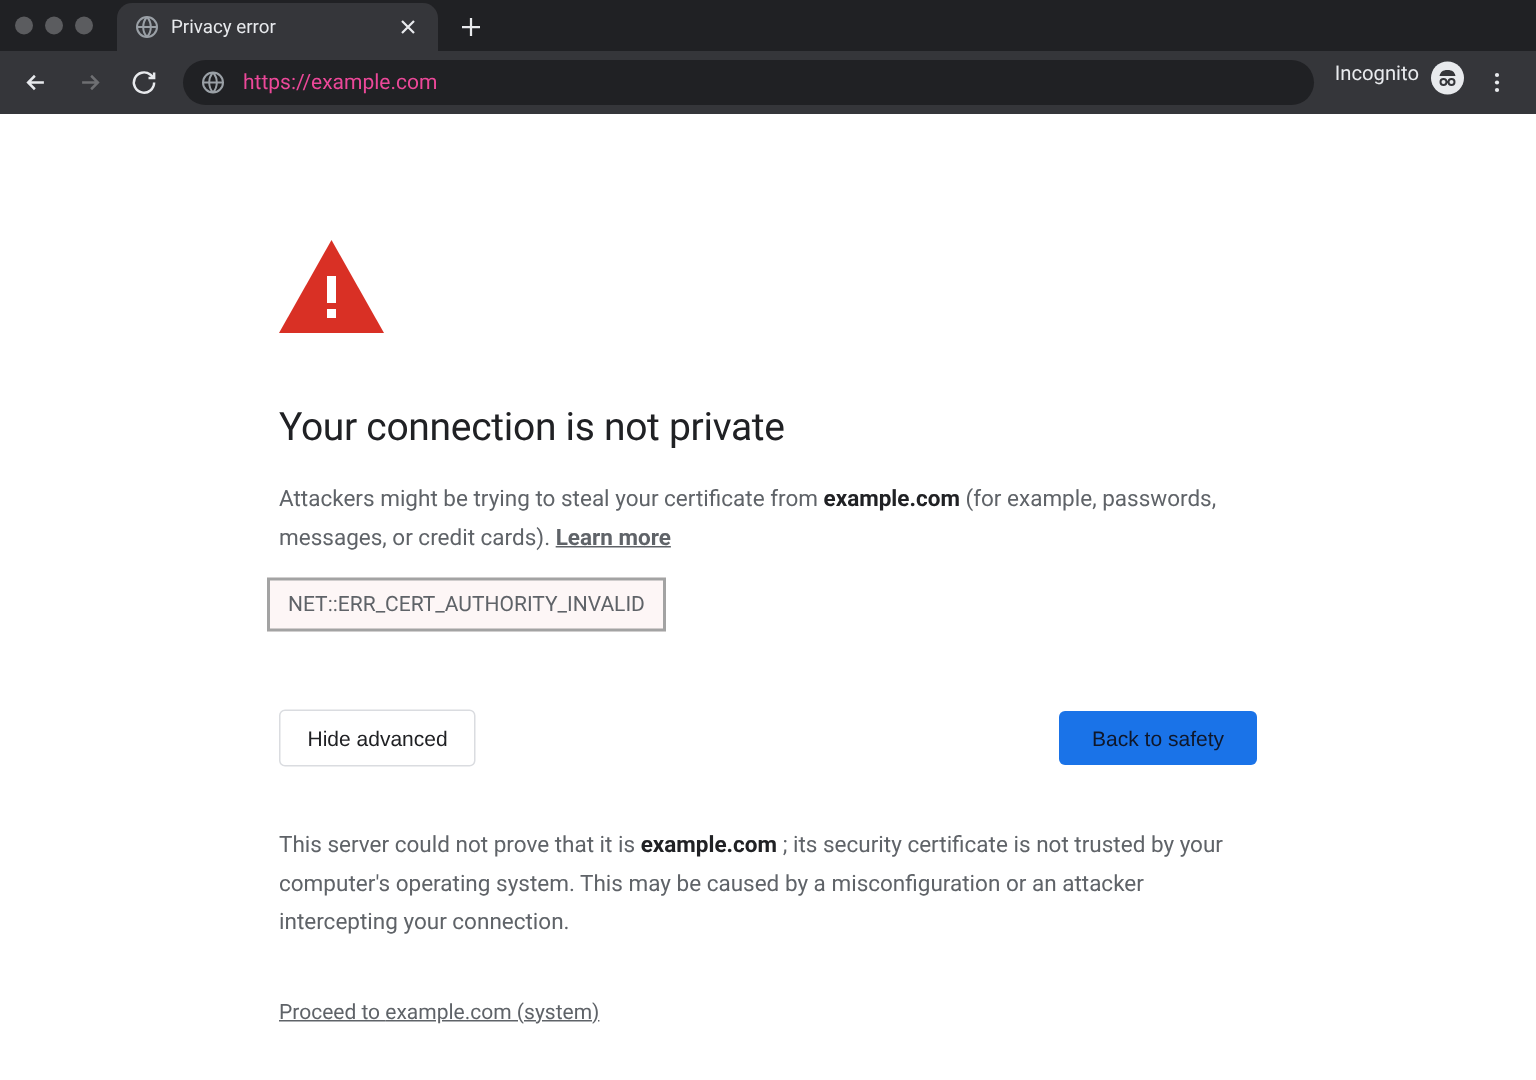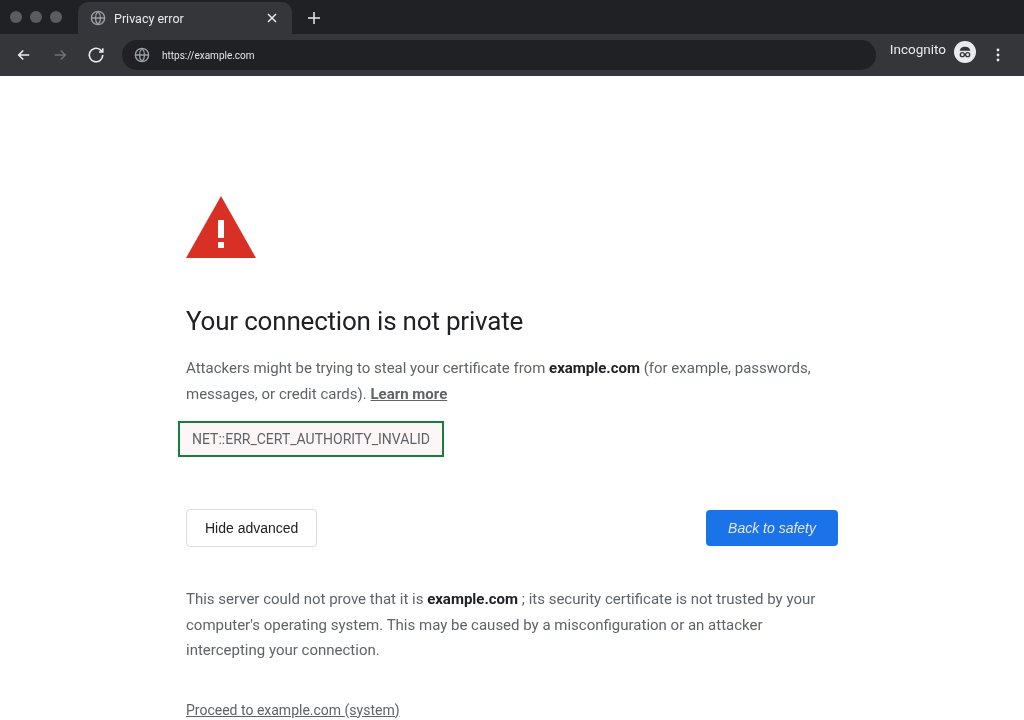--- a/index.html
+++ b/index.html
@@ -96,22 +96,22 @@
     }
     .toolbar-btn.disabled { color: #6e6f72; }
     .omnibox {
       flex: 1;
       height: 30px;
       background: #202124;
       border-radius: 15px;
       display: flex;
       align-items: center;
       padding: 0 12px;
-      color: #e5e5e5;
-      font-size: 10px;
+      color: #ec4899;
+      font-size: 14px;
       gap: 12px;
       margin: 0 6px;
     }
     .omnibox-icon {
       color: #9aa0a6;
       display: flex;
       align-items: center;
     }
     .omnibox-url { flex: 1; }
     .right-controls {
@@ -134,21 +134,21 @@
     .menu-btn {
       width: 28px;
       height: 28px;
       display: flex;
       align-items: center;
       justify-content: center;
       color: #e8eaed;
     }
     .content {
       background: #fff;
-      padding-top: 120px;
+      padding-top: 84px;
       padding-left: 186px;
       padding-right: 186px;
     }
     .warning-icon {
       margin-bottom: 44px;
     }
     .heading {
       font-size: 26px;
       font-weight: 400;
       color: #202124;
@@ -165,21 +165,21 @@
       font-weight: 700;
       color: #202124;
     }
     .learn-more {
       color: #5f6368;
       text-decoration: underline;
       font-weight: bold;
     }
     .error-code-box {
       display: inline-block;
-      border: 2px solid #15803d;
+      border: 2px solid #a3a3a3;
       background: #fdf6f6;
       padding: 8px 12px;
       font-size: 14px;
       color: #5f6368;
       font-family: inherit;
       margin-left: -8px;
     }
     .button-row {
       display: flex;
       justify-content: space-between;
@@ -196,23 +196,22 @@
       color: #1a73e8;
       color: #202124;
       cursor: pointer;
     }
     .btn-primary {
       background: #1a73e8;
       border: none;
       border-radius: 4px;
       padding: 10px 22px;
       font-size: 14px;
-      color: #e5e5e5;
+      color: #0f172a;
       cursor: pointer;
-      font-style: italic;
     }
     .details-text {
       font-size: 15px;
       color: #5f6368;
       line-height: 1.7;
       margin-bottom: 36px;
     }
     .details-text .domain-bold {
       font-weight: 700;
       color: #202124;

